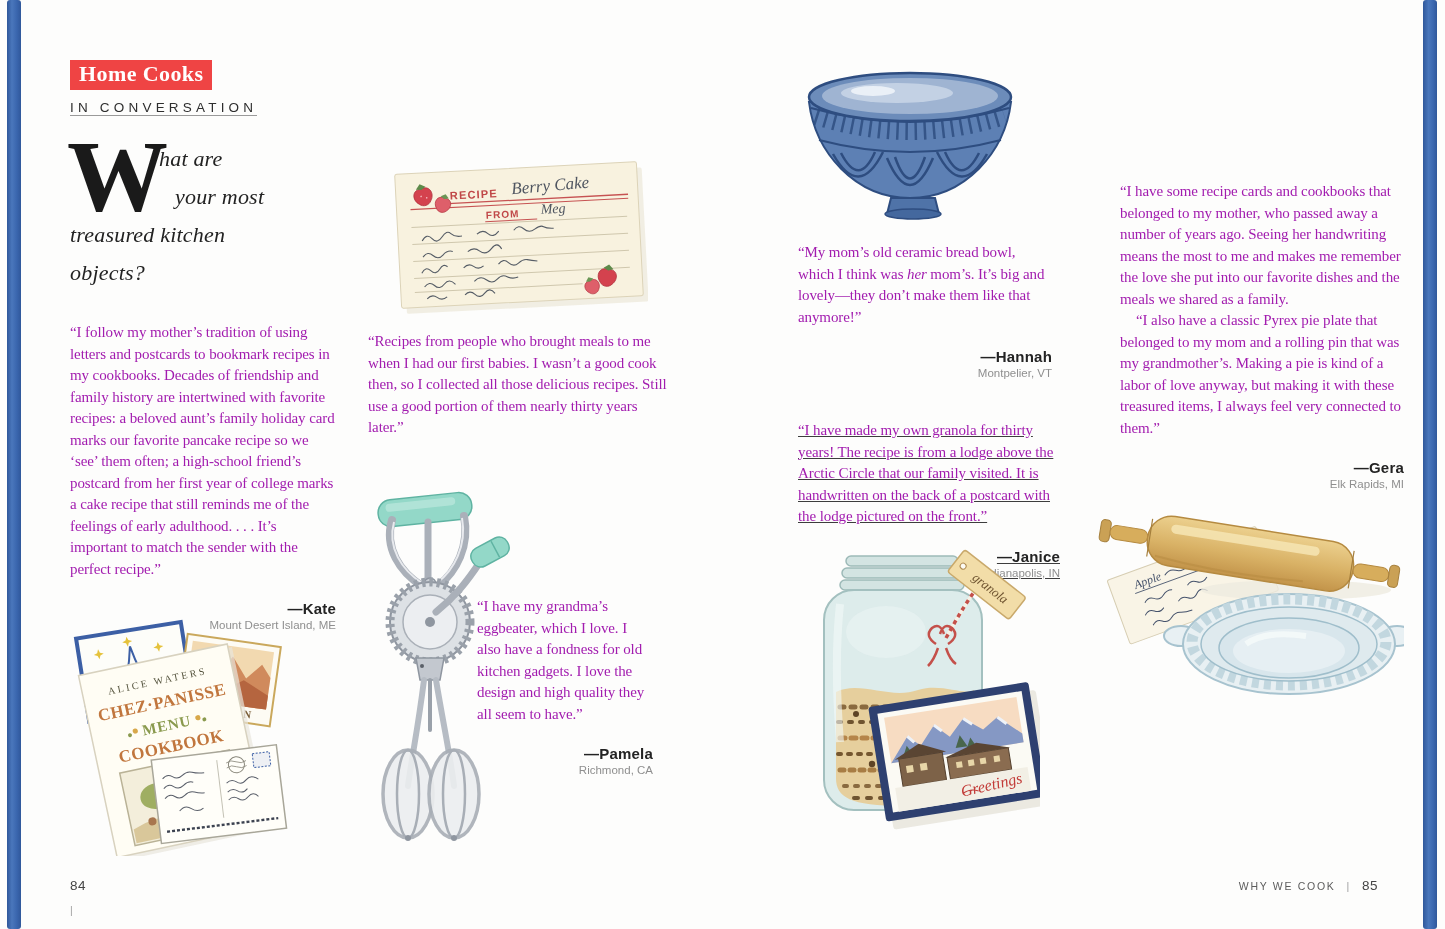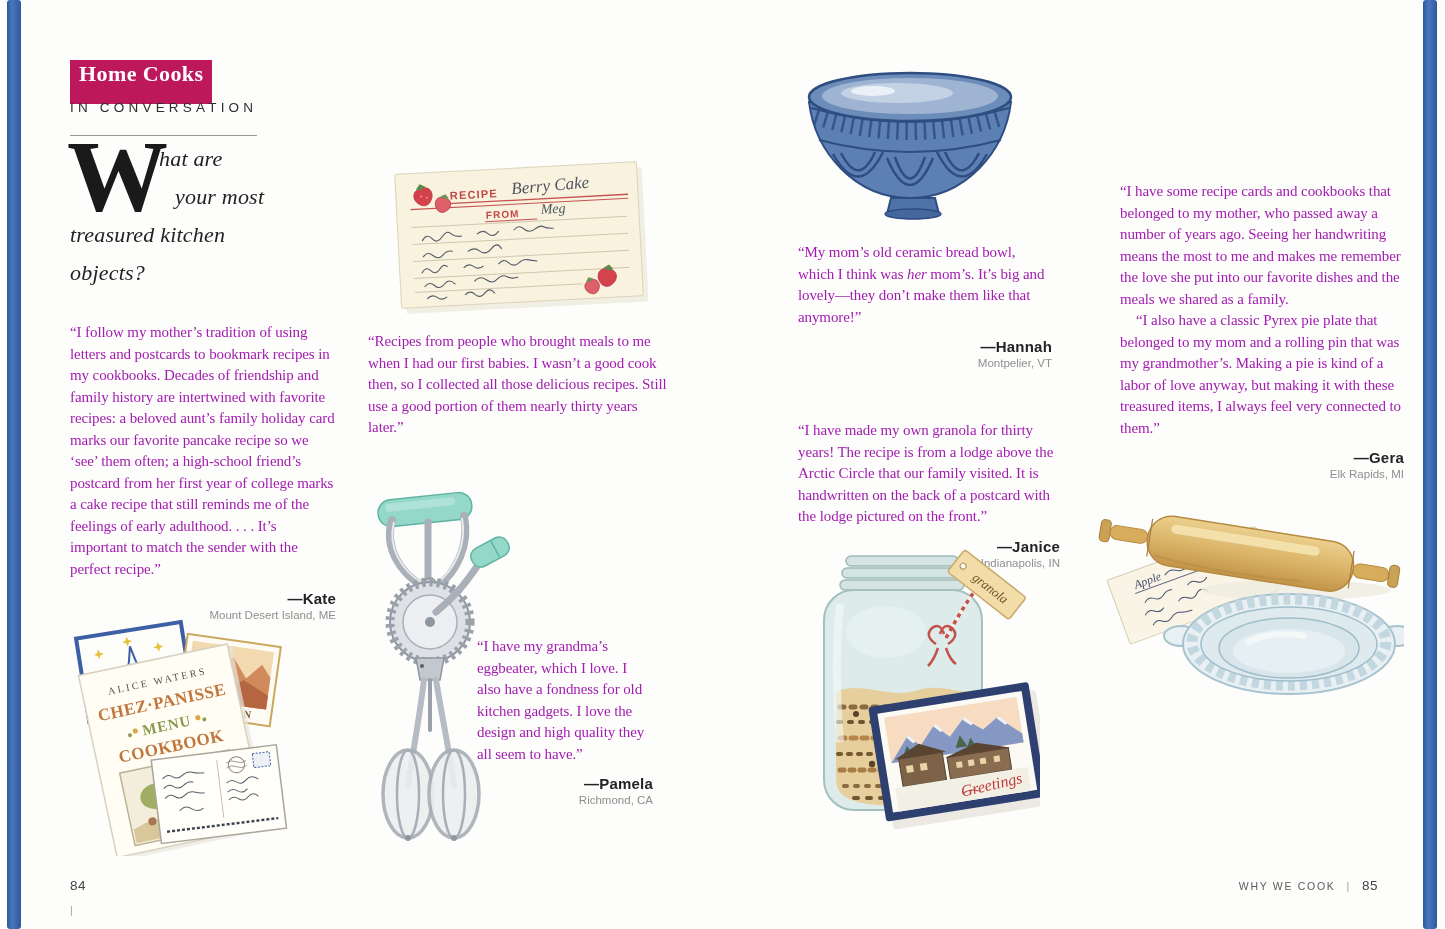--- a/index.html
+++ b/index.html
@@ -8,46 +8,46 @@
     background:#fdfdfc; overflow:hidden;
     font-family:"Liberation Serif", serif; color:#3d3d3d;
   }
   .edge { position:absolute; top:0; height:100%; width:14px; }
   .edge-left  { left:7px;  background:linear-gradient(90deg,#2f579a,#4a77bc 35%,#3a66ae 70%,#30589b); border-radius:3px; }
   .edge-right { right:8px; background:linear-gradient(90deg,#30589b,#4a77bc 40%,#3a66ae 75%,#2f579a); border-radius:3px; }
   .layer { position:absolute; inset:0; }
 
   .badge {
     position:absolute; left:70px; top:60px;
-    background:#be185d; color:#ffffff;
+    background:#ef4444; color:#ffffff;
     font-family:"Liberation Serif", serif; font-weight:bold;
-    font-size:22px; line-height:26px; padding:1px 9px 17px; letter-spacing:0.4px;
+    font-size:22px; line-height:26px; padding:1px 9px 3px; letter-spacing:0.4px;
   }
   .kicker {
     position:absolute; left:70px; top:100px;
     font-family:"Liberation Sans", sans-serif; font-size:13.5px;
     letter-spacing:4.2px; color:#2e2e2e;
-    padding-bottom:20px; border-bottom:1.5px solid #9a9a9a;
+    padding-bottom:0; border-bottom:1.5px solid #9a9a9a;
   }
   .dropcap {
     position:absolute; left:67px; top:137px;
     font-size:101px; line-height:80px; font-weight:bold; color:#1a1a1a;
   }
   .tline { position:absolute; font-size:22px; line-height:38px; color:#222222; letter-spacing:0.2px; white-space:nowrap;font-style:italic; }
   .t1 { left:159px; top:140px; }
   .t2 { left:159px; top:178px;margin-left:16px; }
   .t3 { left:70px;  top:216px; }
   .t4 { left:70px;  top:254px; }
 
   .quote { position:absolute; margin:0; }
   .quote blockquote { margin:0; font-size:15px; line-height:21.5px; color:#a21caf; letter-spacing:-0.1px; }
   .quote blockquote p { margin:0; }
   .quote blockquote p.indent { text-indent:16px; }
   .quote em { font-style:italic; }
-  .quote figcaption { text-align:right; margin-top:10px; }
+  .quote figcaption { text-align:right; margin-top:20px; }
   .attr { font-family:"Liberation Sans", sans-serif; font-weight:bold; font-size:15px; color:#232323; letter-spacing:0.2px; }
   .loc  { font-family:"Liberation Sans", sans-serif; font-size:11.5px; color:#8f8f8f; margin-top:2px; }
 
   .footer {
     position:absolute; top:878px;
     font-family:"Liberation Sans", sans-serif; color:#5c5c5c;
     font-size:10.5px; letter-spacing:1.7px;
     display:flex; gap:11px; align-items:baseline; white-space:nowrap;
   }
   .footer-left { left:70px;flex-direction:column; }
@@ -82,21 +82,21 @@
       <figcaption>
         <div class="attr">—Kate</div>
         <div class="loc">Mount Desert Island, ME</div>
       </figcaption>
     </figure>
 
     <figure class="quote" style="left:368px; top:331px; width:302px;">
       <blockquote>“Recipes from people who brought meals to me when I had our first babies. I wasn’t a good cook then, so I collected all those delicious recipes. Still use a good portion of them nearly thirty years later.”</blockquote>
     </figure>
 
-    <figure class="quote" style="left:477px; top:636px; width:176px;">
+    <figure class="quote" style="left:477px; top:596px; width:176px;">
       <blockquote>“I have my grandma’s eggbeater, which I love. I also have a fondness for old kitchen gadgets. I love the design and high quality they all seem to have.”</blockquote>
       <figcaption>
         <div class="attr">—Pamela</div>
         <div class="loc">Richmond, CA</div>
       </figcaption>
     </figure>
 
     <svg class="illus" style="left:390px; top:156px;" width="258" height="158" viewBox="0 0 258 158">
       <g transform="rotate(-3 129 79)">
         <rect x="10" y="14" width="242" height="134" rx="2" fill="#e9e4d2" opacity="0.6" transform="translate(3,4)"></rect>
@@ -264,21 +264,21 @@
     </svg>
 
     <figure class="quote" style="left:798px; top:242px; width:254px;">
       <blockquote><span>“My mom’s old ceramic bread bowl, which I think was </span><em>her</em><span> mom’s. It’s big and lovely—they don’t make them like that anymore!”</span></blockquote>
       <figcaption>
         <div class="attr">—Hannah</div>
         <div class="loc">Montpelier, VT</div>
       </figcaption>
     </figure>
 
-    <figure class="quote" style="left:798px; top:420px; width:262px;">
+    <figure class="quote" style="left:798px; top:420px; width:262px;text-decoration:underline;">
       <blockquote>“I have made my own granola for thirty years! The recipe is from a lodge above the Arctic Circle that our family visited. It is handwritten on the back of a postcard with the lodge pictured on the front.”</blockquote>
       <figcaption>
         <div class="attr">—Janice</div>
         <div class="loc">Indianapolis, IN</div>
       </figcaption>
     </figure>
 
     <figure class="quote" style="left:1120px; top:181px; width:284px;">
       <blockquote>
         <p>“I have some recipe cards and cookbooks that belonged to my mother, who passed away a number of years ago. Seeing her handwriting means the most to me and makes me remember the love she put into our favorite dishes and the meals we shared as a family.</p>

